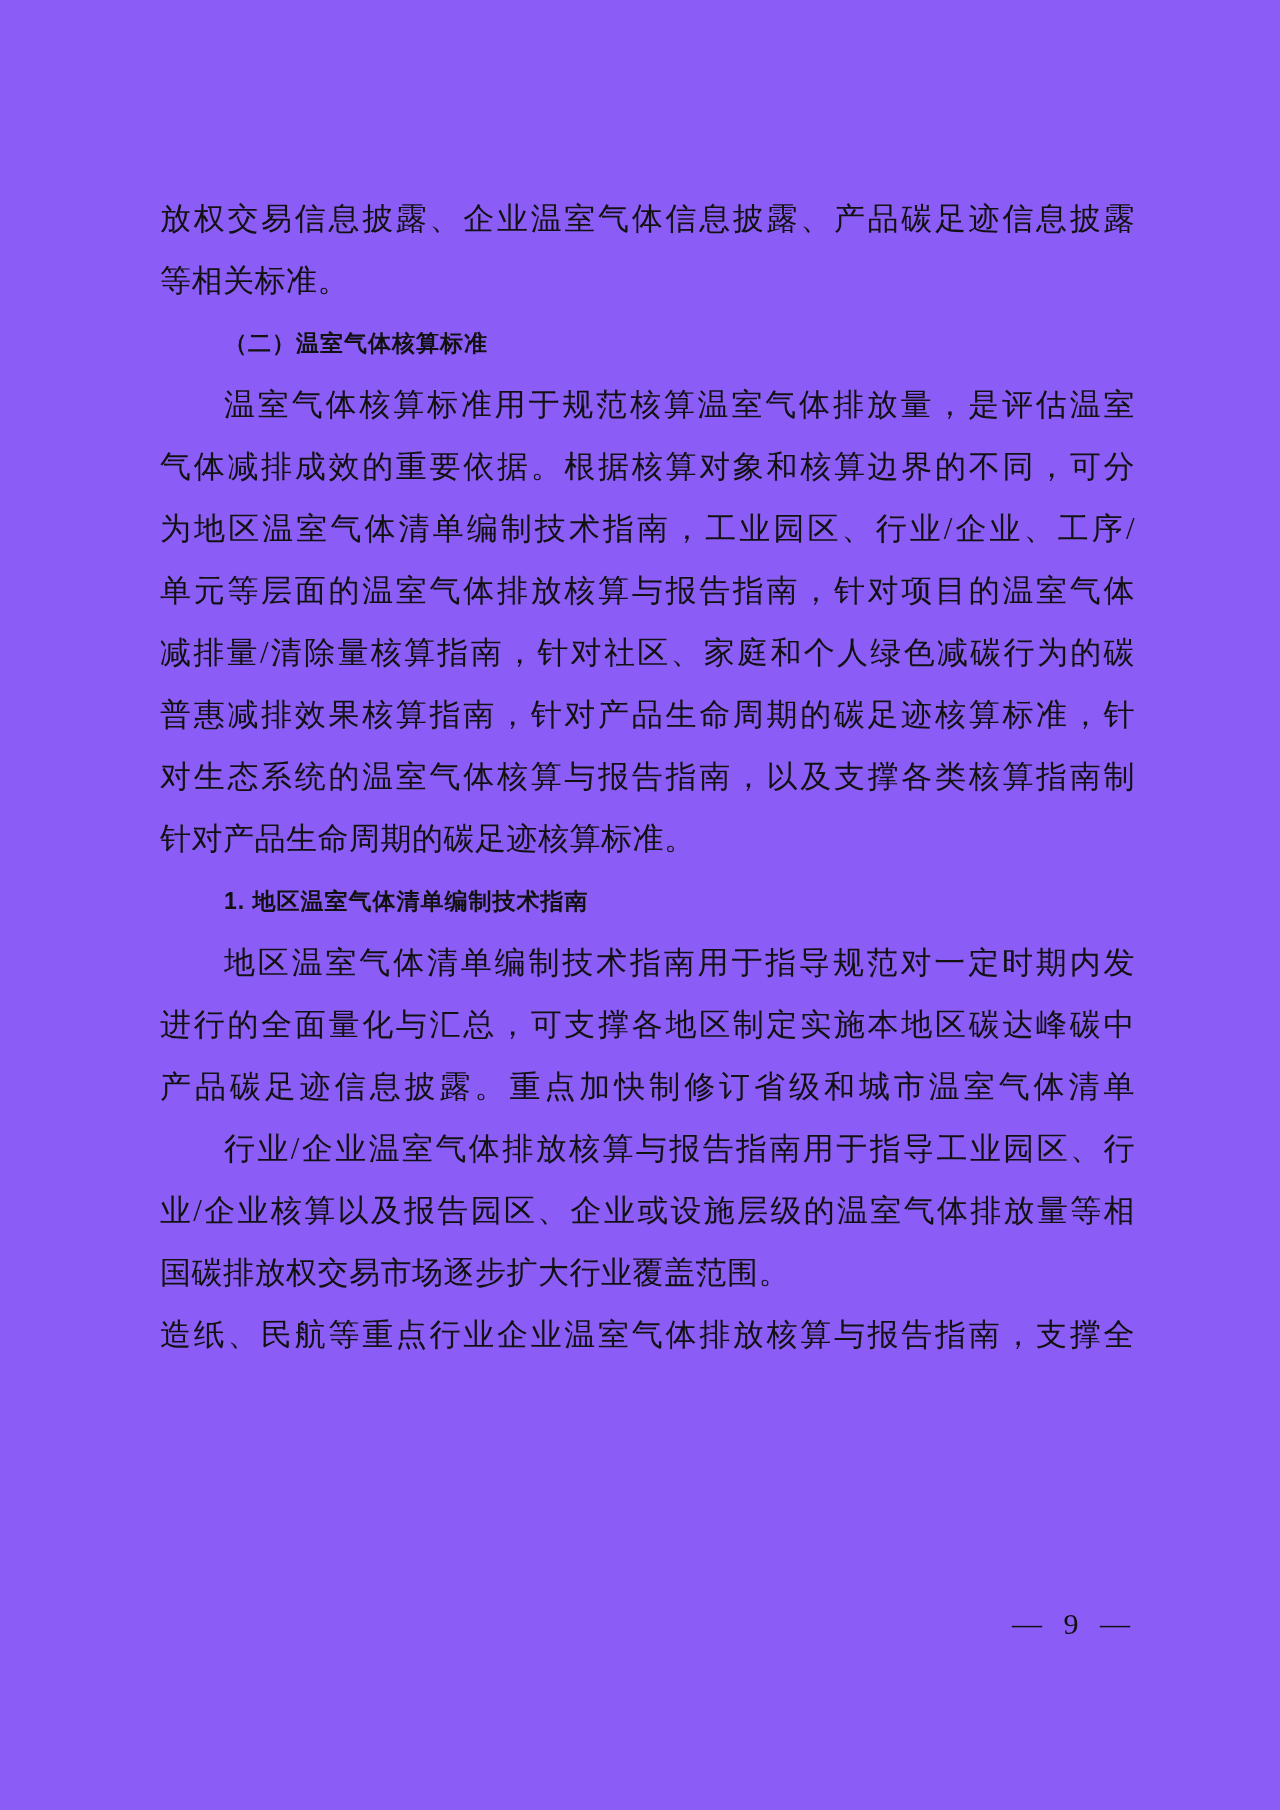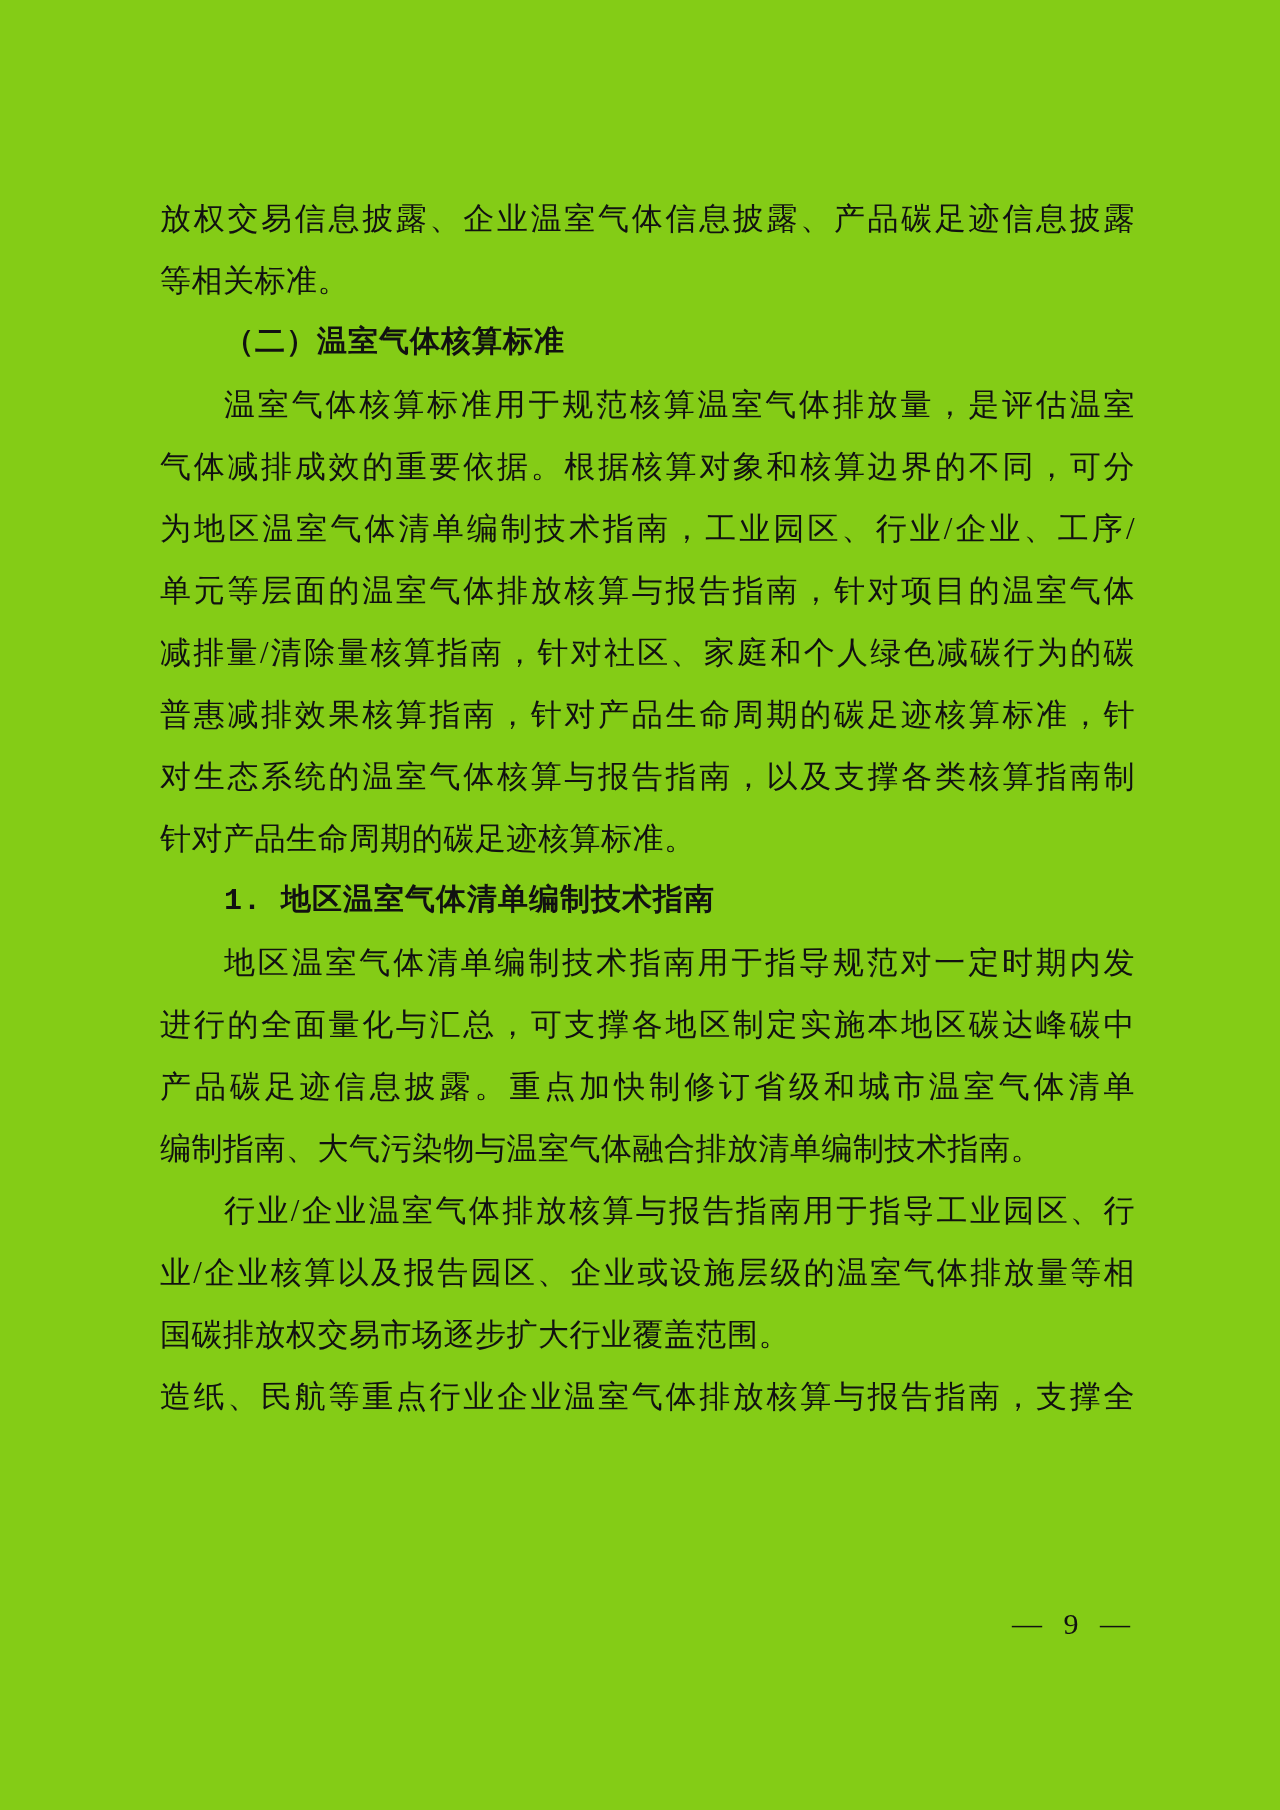--- a/index.html
+++ b/index.html
@@ -4,21 +4,21 @@
 <style>
   html, body {
     margin: 0;
     padding: 0;
     background: #ffffff;
   }
   .page {
     position: relative;
     width: 1280px;
     height: 1810px;
-    background: #84cc16;
+    background: #8b5cf6;
     color: #111111;
     font-family: "Liberation Serif", "DejaVu Serif", serif;
     overflow: hidden;
   }
   .content {
     position: absolute;
     left: 160px;
     top: 188px;
     width: 975px;
   }
@@ -30,23 +30,23 @@
   }
   
   .fill {
     text-align: justify;
     text-align-last: justify;
   }
   .indent {
     text-indent: 64px;
   }
   .heading {
-    font-family: Liberation Mono, monospace;
+    font-family: Liberation Sans, sans-serif;
     font-weight: bold;
-    font-size: 30px;
+    font-size: 23px;
     letter-spacing: 1px;
   }
   .footer {
     position: absolute;
     top: 1604px;
     right: 150px;
     font-size: 30px;
     line-height: 40px;
     word-spacing: 14px;
     color: #111111;
@@ -70,21 +70,20 @@
     <div class="line fill">减排量/清除量核算指南，针对社区、家庭和个人绿色减碳行为的碳</div>
     <div class="line fill">普惠减排效果核算指南，针对产品生命周期的碳足迹核算标准，针</div>
     <div class="line fill">对生态系统的温室气体核算与报告指南，以及支撑各类核算指南制</div>
     <div class="line">针对产品生命周期的碳足迹核算标准。</div>
 
     <div class="line heading indent">1. 地区温室气体清单编制技术指南</div>
 
     <div class="line fill indent">地区温室气体清单编制技术指南用于指导规范对一定时期内发</div>
     <div class="line fill">进行的全面量化与汇总，可支撑各地区制定实施本地区碳达峰碳中</div>
     <div class="line fill">产品碳足迹信息披露。重点加快制修订省级和城市温室气体清单</div>
-    <div class="line">编制指南、大气污染物与温室气体融合排放清单编制技术指南。</div>
 
 
     <div class="line fill indent">行业/企业温室气体排放核算与报告指南用于指导工业园区、行</div>
     <div class="line fill">业/企业核算以及报告园区、企业或设施层级的温室气体排放量等相</div>
     <div class="line">国碳排放权交易市场逐步扩大行业覆盖范围。</div>
     <div class="line fill">造纸、民航等重点行业企业温室气体排放核算与报告指南，支撑全</div>
 
   </div>
 
   <div class="footer">— 9 —</div>

